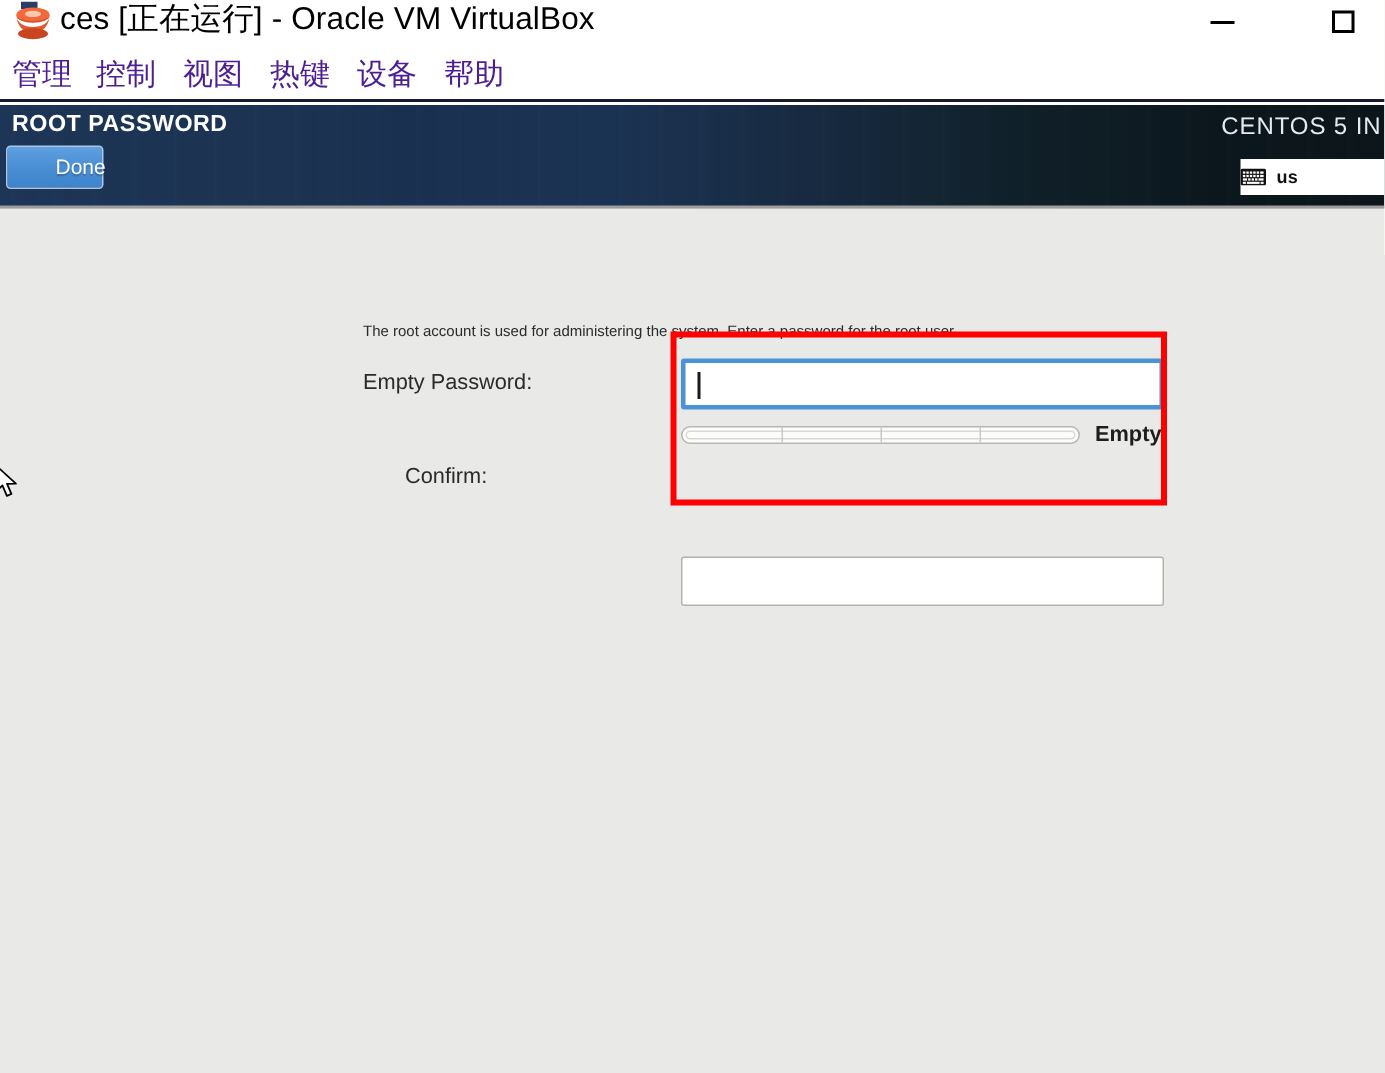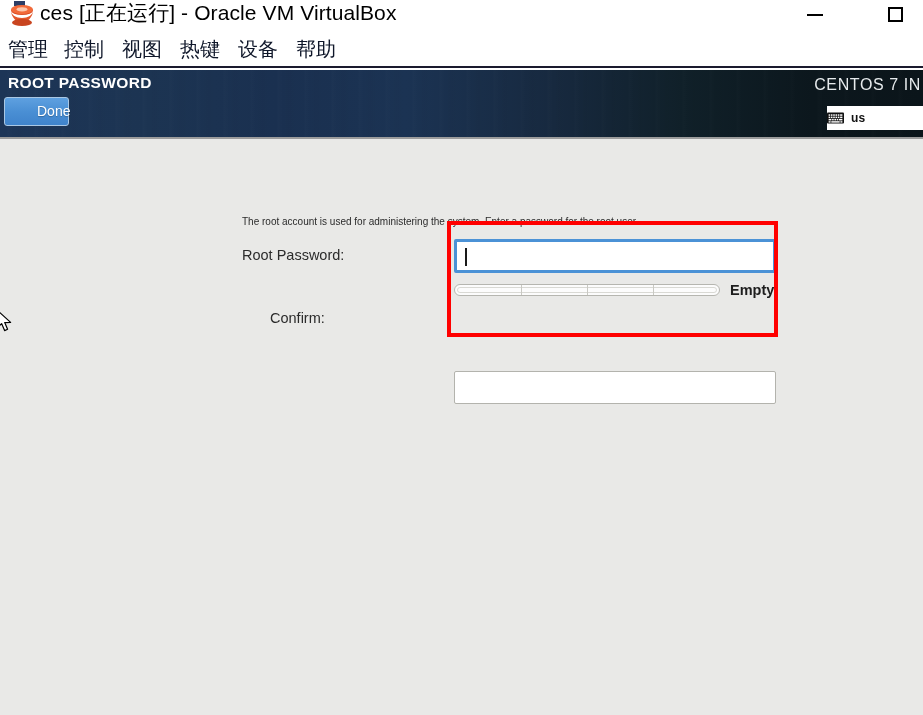--- a/index.html
+++ b/index.html
@@ -73,21 +73,21 @@
     width: 923px;
     height: 38px;
     background: #ffffff;
     border-bottom: 2px solid #1a1a2e;
     box-sizing: border-box;
   }
   .menu-item {
     position: absolute;
     top: 4px;
     font-size: 20px;
-    color: #0f172a;
+    color: #4c1d95;
     cursor: default;
     white-space: nowrap;
     line-height: 30px;
     font-family: "DejaVu Sans", "Liberation Sans", sans-serif;
   }
 
   
   #guest-screen {
     position: absolute;
     left: 0; top: 70px;
@@ -352,21 +352,21 @@
     <div class="menu-item" style="left:238px">设备</div>
     <div class="menu-item" style="left:296px">帮助</div>
   </div>
 
   <div id="guest-screen">
 
     <div id="installer-header">
       <div id="header-stripes"></div>
       <div id="spoke-title">ROOT PASSWORD</div>
       <div id="done-button">Done</div>
-      <div id="distro-label">CENTOS 7 IN</div>
+      <div id="distro-label">CENTOS 5 IN</div>
       <div id="keyboard-indicator">
         <svg id="keyboard-icon" viewBox="0 0 17 12">
           <rect x="0" y="0.5" width="17" height="11" rx="1" fill="#111111"></rect>
           <g fill="#ffffff">
             <rect x="1.6" y="2.3" width="1.6" height="1.5"></rect>
             <rect x="3.9" y="2.3" width="1.6" height="1.5"></rect>
             <rect x="6.2" y="2.3" width="1.6" height="1.5"></rect>
             <rect x="8.5" y="2.3" width="1.6" height="1.5"></rect>
             <rect x="10.8" y="2.3" width="1.6" height="1.5"></rect>
             <rect x="13.1" y="2.3" width="2.3" height="1.5"></rect>
@@ -388,21 +388,21 @@
         </svg>
         <span id="keyboard-layout-label">us</span>
       </div>
       <div id="header-bottom-edge"></div>
     </div>
 
     <div id="form-area">
 
       <div id="description-text">The root account is used for administering the system.  Enter a password for the root user.</div>
 
-      <div id="label-root-password">Root Password:</div>
+      <div id="label-root-password">Empty Password:</div>
       <div id="root-password-input">
         <div id="password-caret"></div>
       </div>
 
       <div id="strength-row">
         <div id="strength-meter">
           <div class="inner-groove"></div>
           <div class="seg-line s1"></div>
           <div class="seg-line s2"></div>
           <div class="seg-line s3"></div>

